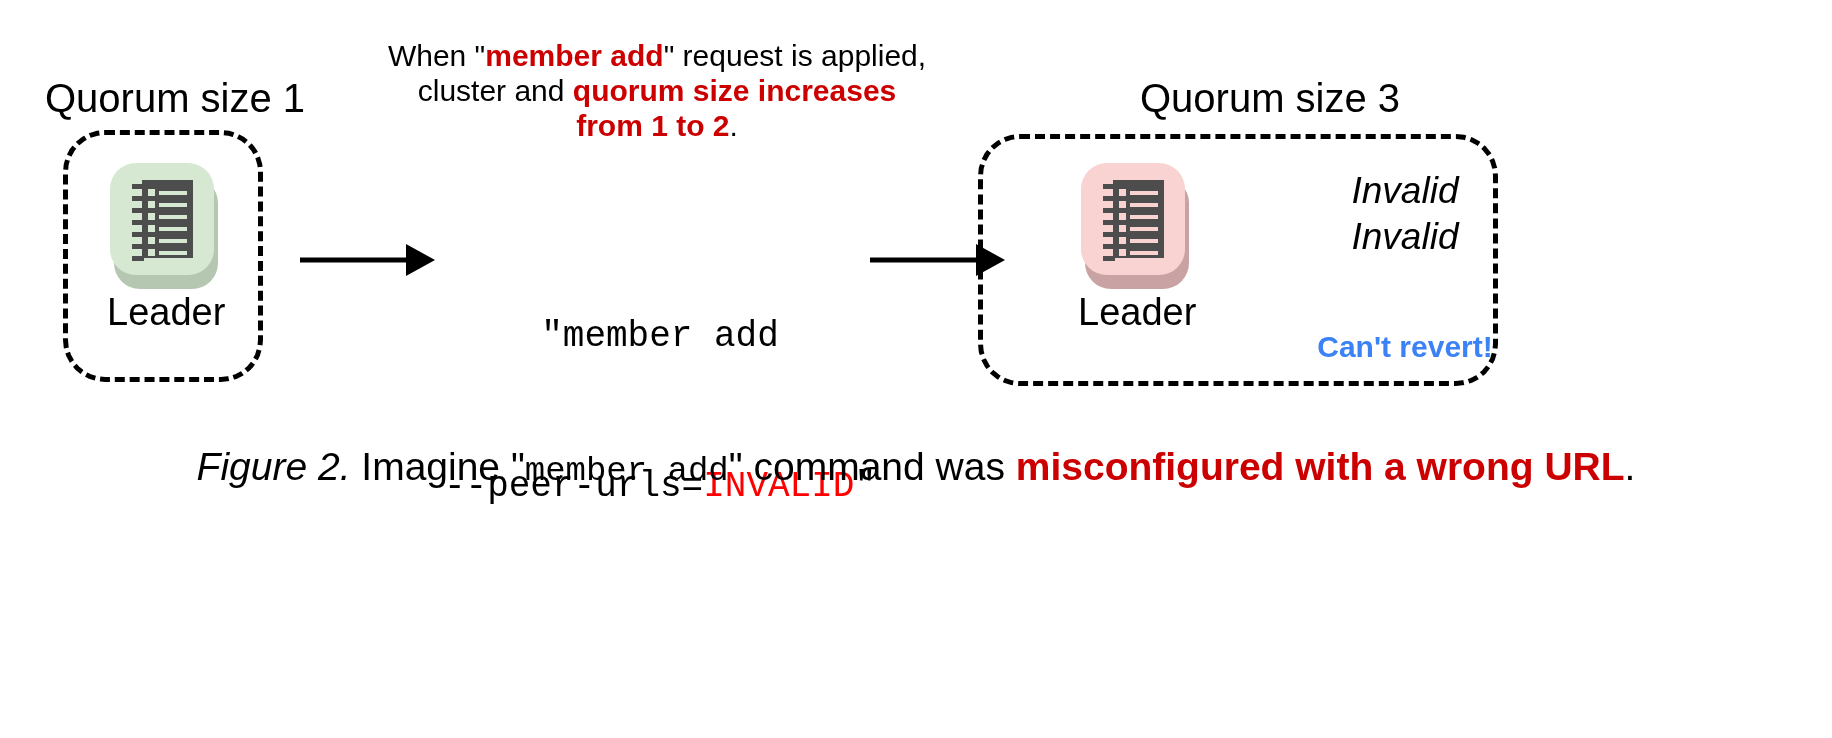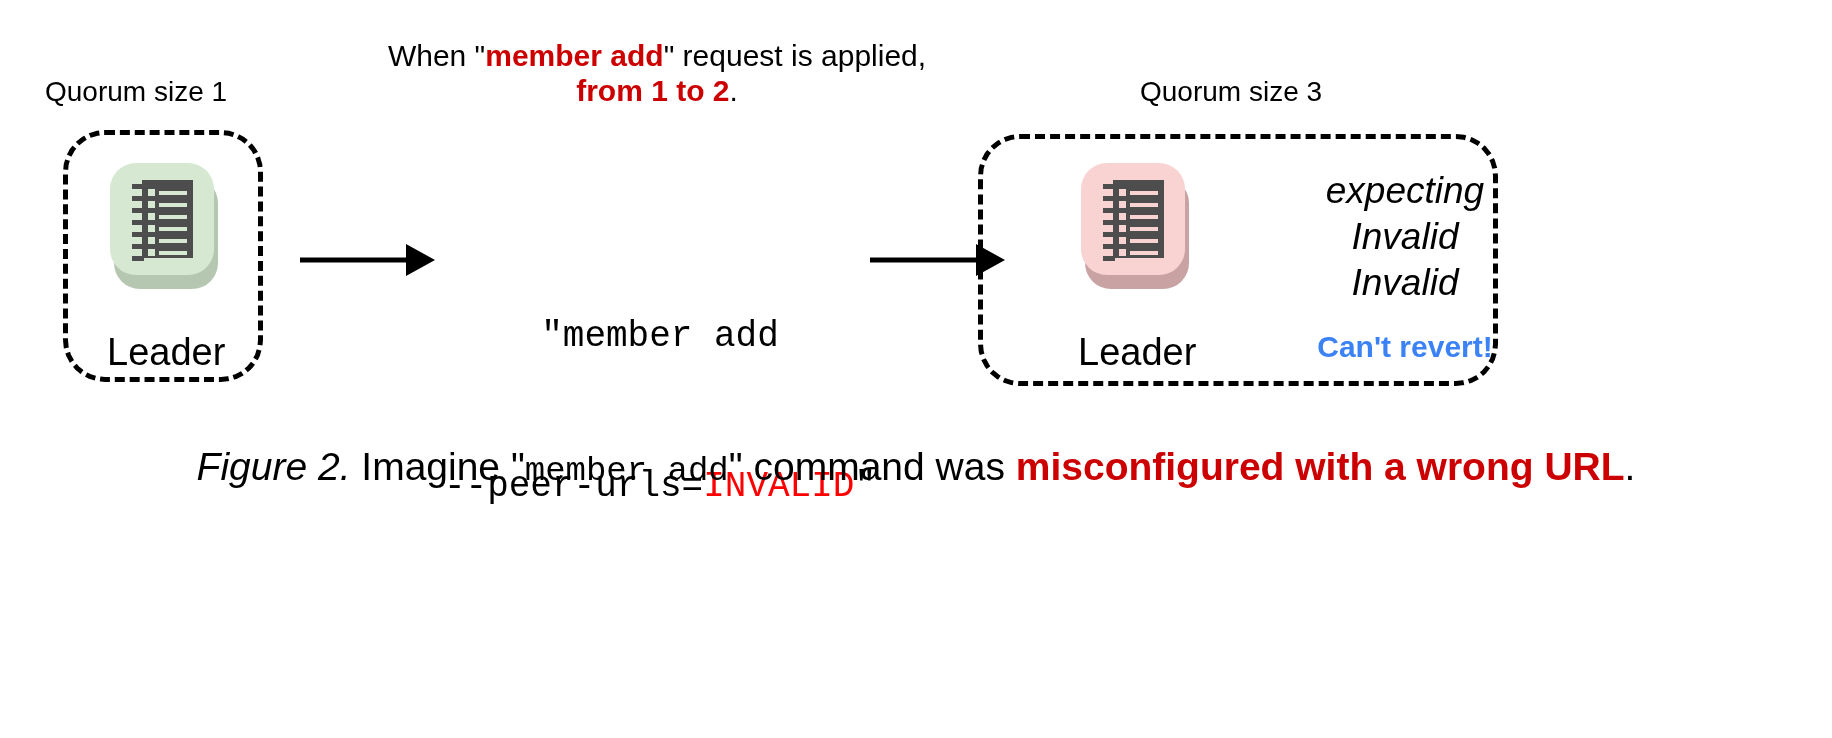--- a/index.html
+++ b/index.html
@@ -14,42 +14,41 @@
     overflow: hidden;
     font-family: "Liberation Sans", sans-serif;
     color: #000000;
     -webkit-font-smoothing: antialiased;
   }
 
   .abs { position: absolute; }
 
   
   .cluster-label {
-    font-size: 28px;
+    font-size: 40px;
     line-height: 1;
     letter-spacing: 0px;
     white-space: nowrap;
     color: #000;
   }
 
   
   .cluster-box {
     border: 5px dashed #000000;
     border-radius: 42px;
     box-sizing: border-box;
     background: transparent;
   }
 
   
   .node {
     position: absolute;
     display: flex;
     flex-direction: column;
     align-items: center;
-    gap: 40px;
   }
   .icon-wrap {
     position: relative;
     width: 112px;
     height: 126px;
   }
   .icon-shadow {
     position: absolute;
     left: 4px;
     top: 14px;
@@ -242,20 +241,23 @@
     </div>
   </div>
   <div class="node-label">Leader</div>
 </div>
 
 <div class="abs top-note" style="left:352px; top:38px; width:610px;">
   <div>
     <span>When "</span><b>member add</b><span>" request is applied,</span>
   </div>
   <div>
+    <span>cluster and </span><b>quorum size increases</b>
+  </div>
+  <div>
     <b>from 1 to 2</b><span>.</span>
   </div>
 </div>
 
 <div class="arrow" style="left:300px; top:243px; width:135px; height:34px;">
   <div class="shaft" style="width:110px;"></div>
   <div class="head"></div>
 </div>
 
 <div class="abs command" style="left:395px; top:212px; width:530px;">
@@ -308,21 +310,20 @@
             <span class="dot"></span>
             <span class="bar"></span>
           </div>
       </div>
     </div>
   </div>
   <div class="node-label">Leader</div>
 </div>
 
 <div class="abs expecting" style="left:1255px; top:168px; width:300px;">
-  <div>expecting</div>
   <div>Invalid</div>
   <div>Invalid</div>
 </div>
 
 <div class="abs cant-revert" style="left:1255px; top:330px; width:300px;">Can't revert!</div>
 
 <div class="caption" style="top:440px;">
   <div><i>Figure 2.</i><span> Imagine "</span><code>member add</code><span>" command was </span><b>misconfigured with a wrong URL</b><span>.</span></div>
 </div>
 

